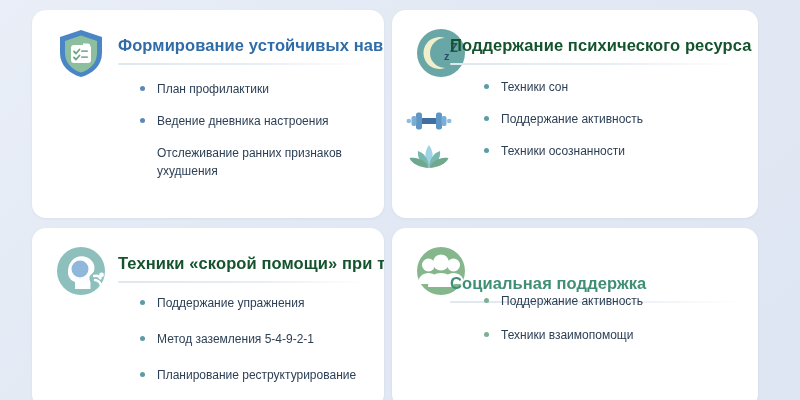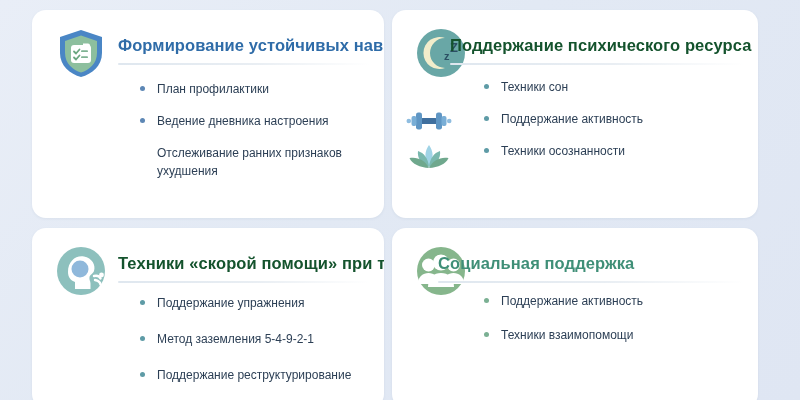--- a/index.html
+++ b/index.html
@@ -20,21 +20,21 @@
   #card-anxiety{left:32px; top:228px; width:352px; height:180px;}
   #card-social {left:392px;top:228px; width:366px; height:180px;}
 
   .icon-badge{
     position:absolute;left:22px;top:16px;width:54px;height:54px;border-radius:50%;
   }
   .icon-badge svg{display:block;width:54px;height:54px;}
 
   .card-head{position:absolute;left:86px;right:14px;top:24px;}
   #card-resource .card-head{left:58px;}
-  #card-social  .card-head{left:46px;}
+  #card-social  .card-head{left:58px;margin-top:20px;}
   .card-title{
     font-size:16.5px;font-weight:600;letter-spacing:.1px;white-space:nowrap;
     line-height:22px;
   }
   .title-blue{color:#2f6ca8;}
   .title-teal{color:#14532d;}
   .title-green{color:#3f8f77;}
   .title-rule{
     margin-top:7px;height:2px;border-radius:2px;
     background:linear-gradient(to right,#dfe7ef 0%,#e9eef3 55%,#ffffff 100%);
@@ -176,21 +176,21 @@
       <div class="li">
         <span class="dot dot-teal"></span>
         <span>Поддержание упражнения</span>
       </div>
       <div class="li">
         <span class="dot dot-teal"></span>
         <span>Метод заземления 5-4-9-2-1</span>
       </div>
       <div class="li">
         <span class="dot dot-teal"></span>
-        <span>Поддержание реструктурирование</span>
+        <span>Планирование реструктурирование</span>
       </div>
     </div>
   </div>
 
   <div class="card" id="card-social">
     <div class="icon-badge">
       <svg viewBox="0 0 54 54">
         <circle cx="27" cy="27" r="24" fill="#86b68c"></circle>
         <circle cx="14.5" cy="21" r="6.5" fill="#ffffff"></circle>
         <path d="M4 40 C4 32.5 9 29 14.5 29 C20 29 25 32.5 25 40 Z" fill="#ffffff"></path>

